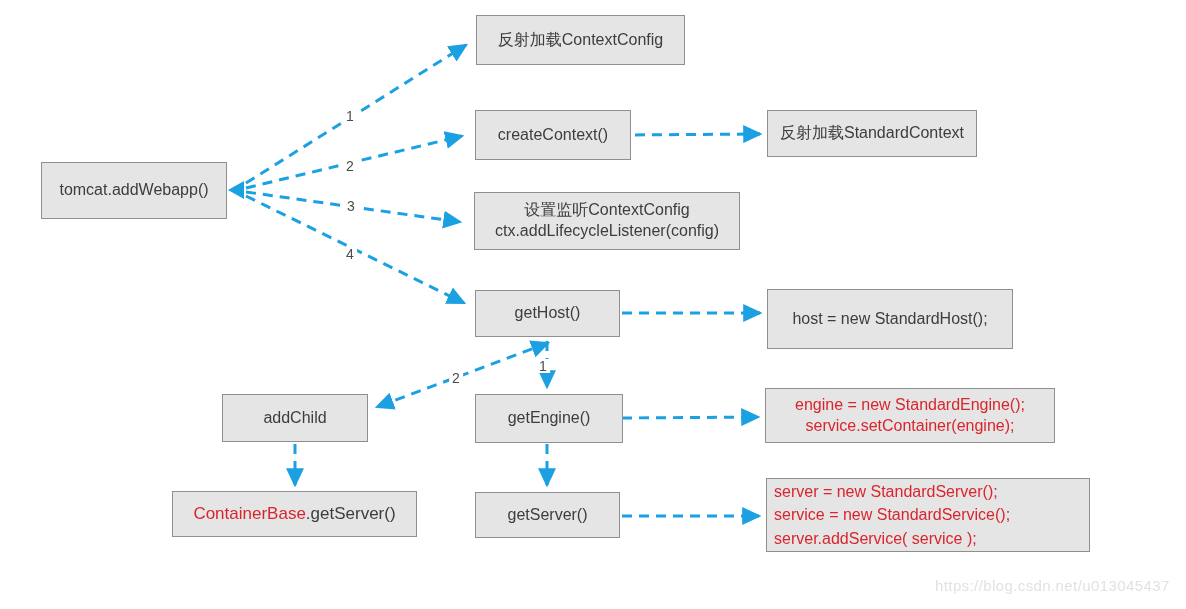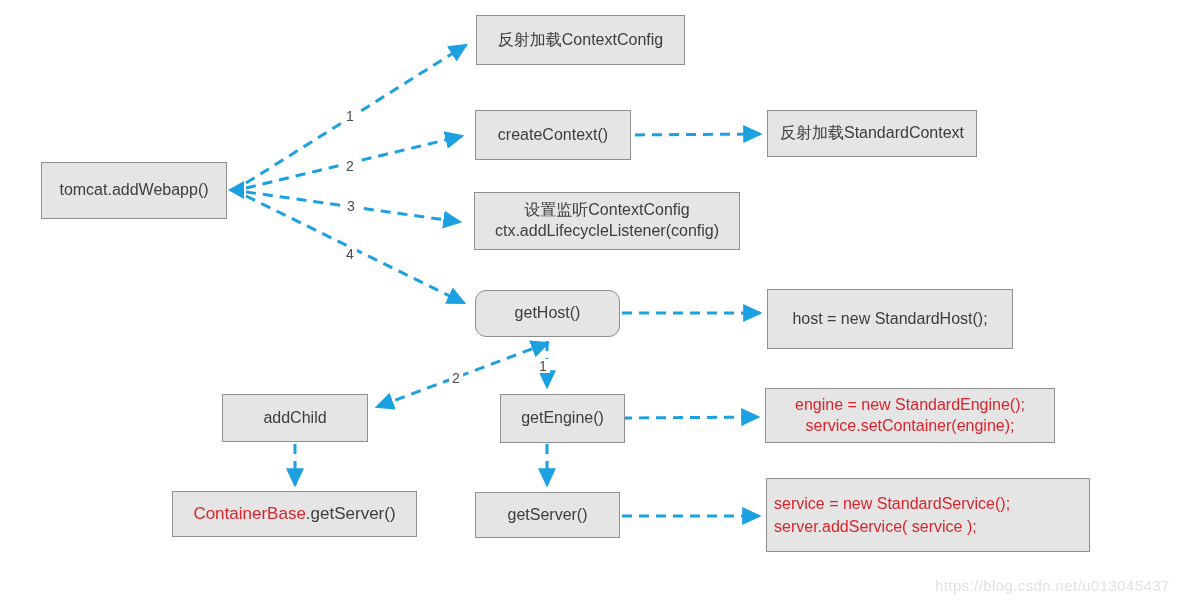--- a/index.html
+++ b/index.html
@@ -68,41 +68,42 @@
 
   <div class="node" style="left:475px;top:110px;width:156px;height:50px;">createContext()</div>
 
   <div class="node multiline" style="left:474px;top:192px;width:266px;height:58px;">
     <span>设置监听ContextConfig</span>
     <span>ctx.addLifecycleListener(config)</span>
   </div>
 
   <div class="node" style="left:767px;top:110px;width:210px;height:47px;">反射加载StandardContext</div>
 
-  <div class="node" style="left:475px;top:290px;width:145px;height:47px;border-radius:11px;">getHost()</div>
+  <div class="node" style="left:475px;top:290px;width:145px;height:47px;">getHost()</div>
 
   <div class="node" style="left:767px;top:289px;width:246px;height:60px;">host = new StandardHost();</div>
 
   <div class="node" style="left:222px;top:394px;width:146px;height:48px;">addChild</div>
 
-  <div class="node" style="left:475px;top:394px;width:125px;height:49px;margin-left:25px;">getEngine()</div>
+  <div class="node" style="left:475px;top:394px;width:148px;height:49px;">getEngine()</div>
 
   <div class="node multiline red" style="left:765px;top:388px;width:290px;height:55px;">
     <span>engine = new StandardEngine();</span>
     <span>service.setContainer(engine);</span>
   </div>
 
   <div class="node" style="left:172px;top:491px;width:245px;height:46px;font-size:17px;">
     <span class="red-part">ContainerBase</span>
       <span class="dark-part">.getServer()</span>
   </div>
 
   <div class="node" style="left:475px;top:492px;width:145px;height:46px;">getServer()</div>
 
   <div class="node red left-align" style="left:766px;top:478px;width:324px;height:74px;">
+    <span>server = new StandardServer();</span>
     <span>service = new StandardService();</span>
     <span>server.addService( service );</span>
   </div>
 
   <span class="edge-label" style="left:350px;top:116px;">1</span>
   <span class="edge-label" style="left:350px;top:166px;">2</span>
   <span class="edge-label" style="left:351px;top:206px;">3</span>
   <span class="edge-label" style="left:350px;top:254px;">4</span>
   <span class="edge-label" style="left:543px;top:366px;">1</span>
   <span class="edge-label" style="left:456px;top:378px;">2</span>

